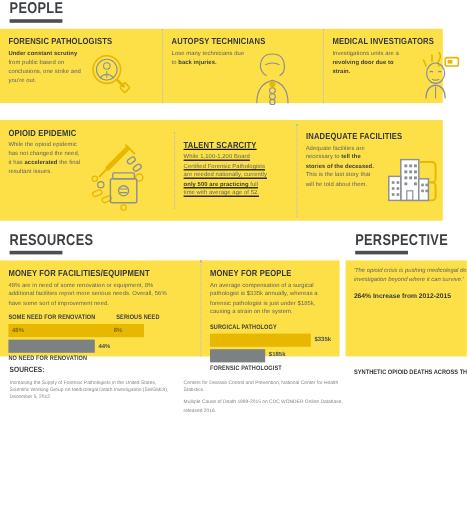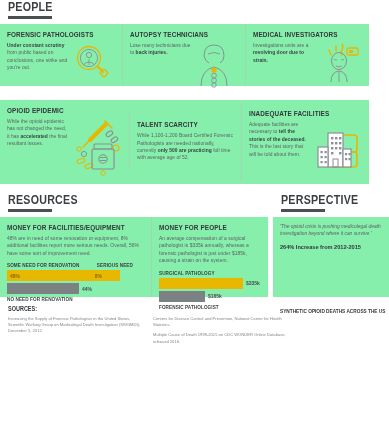--- a/index.html
+++ b/index.html
@@ -19,21 +19,21 @@
     font-size: 13px;
     letter-spacing: .3px;
     color: #3b3f42;
     transform: scaleX(.82);
     transform-origin: left center;
     line-height: 14px;
   }
   .sec-rule { height: 3px; width: 44px; background: #4a4f52; margin-top: 2px; }
 
   
-  .band { background: #86efac; display: flex; }
+  .band { background: #fde047; display: flex; gap: 16px; }
   .col { flex: 1 1 0; padding: 6px 7px 8px 7px; position: relative; }
   .col + .col { border-left: 1px dotted #b9bebf; }
 
   .card-title {
     font-family: "Liberation Sans Narrow", "Liberation Sans", sans-serif;
     font-weight: bold;
     font-size: 7.4px;
     letter-spacing: .15px;
     color: #33373a;
     transform: scaleX(.86);
@@ -224,21 +224,21 @@
             <rect x="20" y="31" width="22" height="20" rx="1.5" fill="none" stroke="#8a9093" stroke-width="1.2"></rect>
             <circle cx="31" cy="41" r="4.2" fill="none" stroke="#8a9093" stroke-width="1.1"></circle>
             <line x1="28" y1="39.5" x2="34" y2="39.5" stroke="#8a9093" stroke-width="1"></line>
             <line x1="28" y1="42.5" x2="34" y2="42.5" stroke="#8a9093" stroke-width="1"></line>
             <circle cx="31" cy="55" r="2.2" fill="none" stroke="#e8b700" stroke-width="1"></circle>
           </svg>
         </div>
       </div>
     </div>
 
-    <div class="col" style="display:flex;gap:2px;">
+    <div class="col" style="display:flex;gap:2px;text-decoration:underline;">
       <div style="flex:1 1 0;">
         <div class="card-title">TALENT SCARCITY</div>
         <div class="body-txt">While 1,100-1,200 Board Certified Forensic Pathologists are needed nationally, currently <b>only 500 are practicing</b> full time with average age of 52.</div>
       </div>
     </div>
 
     <div class="col">
       <div class="card-title">INADEQUATE FACILITIES</div>
       <div class="body-row">
         <div class="body-txt" style="width:62px">Adequate facilities are necessary to <b>tell the stories of the deceased.</b> This is the last story that will be told about them.</div>

